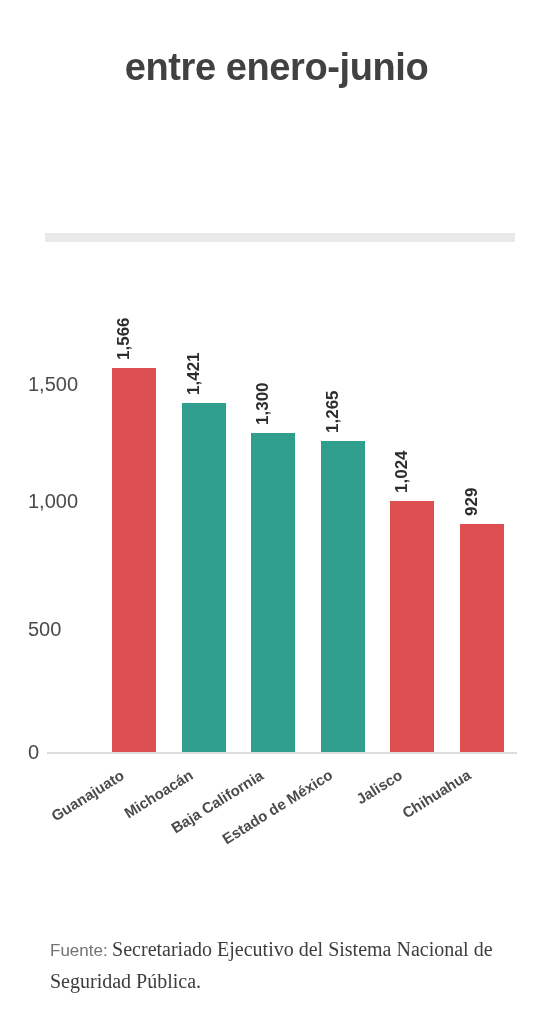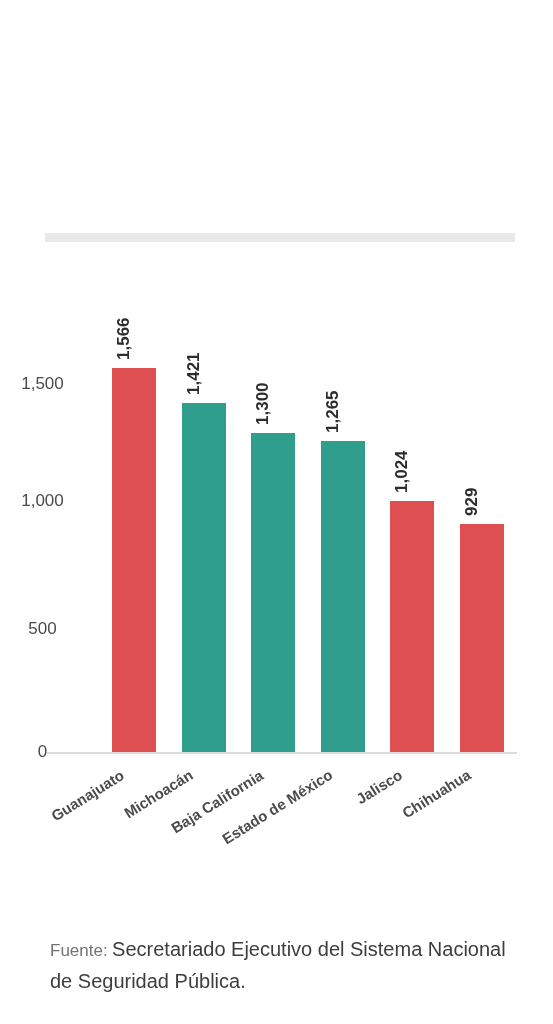--- a/index.html
+++ b/index.html
@@ -55,25 +55,26 @@
     left: 47px;
     top: 752px;
     width: 470px;
     height: 2px;
     background: #dcdcdc;
   }
   .y-tick {
     position: absolute;
     left: 0;
     width: 85px;
-    text-align: center;
-    font-size: 17px;
+    text-align: left;
+    font-size: 20px;
     color: #4a4a4a;
     transform: translateY(-50%);
     white-space: nowrap;
+    padding-left: 28px;
   }
 
   .bar-layer {
     position: absolute;
     left: 0;
     top: 0;
     width: 553px;
     height: 1024px;
   }
   .bar-group {
@@ -114,27 +115,29 @@
     width: 460px;
     line-height: 30px;
   }
   .footer-label {
     font-size: 17px;
     color: #737373;
   }
   .footer-text {
     font-size: 20px;
     color: #3d3d3d;
+    font-family: Liberation Serif, serif;
   }
 </style>
 </head>
 <body>
 
 <div class="title-block">
   <div class="chart-title">
+    <div>entre enero-junio</div>
   </div>
 </div>
 <div class="title-rule"></div>
 
 <div class="plot">
   <div class="axis-line"></div>
   <div id="y-ticks">
       <div class="y-tick" style="top: 752px;">0</div>
       <div class="y-tick" style="top: 629.25px;">500</div>
       <div class="y-tick" style="top: 501px;">1,000</div>

